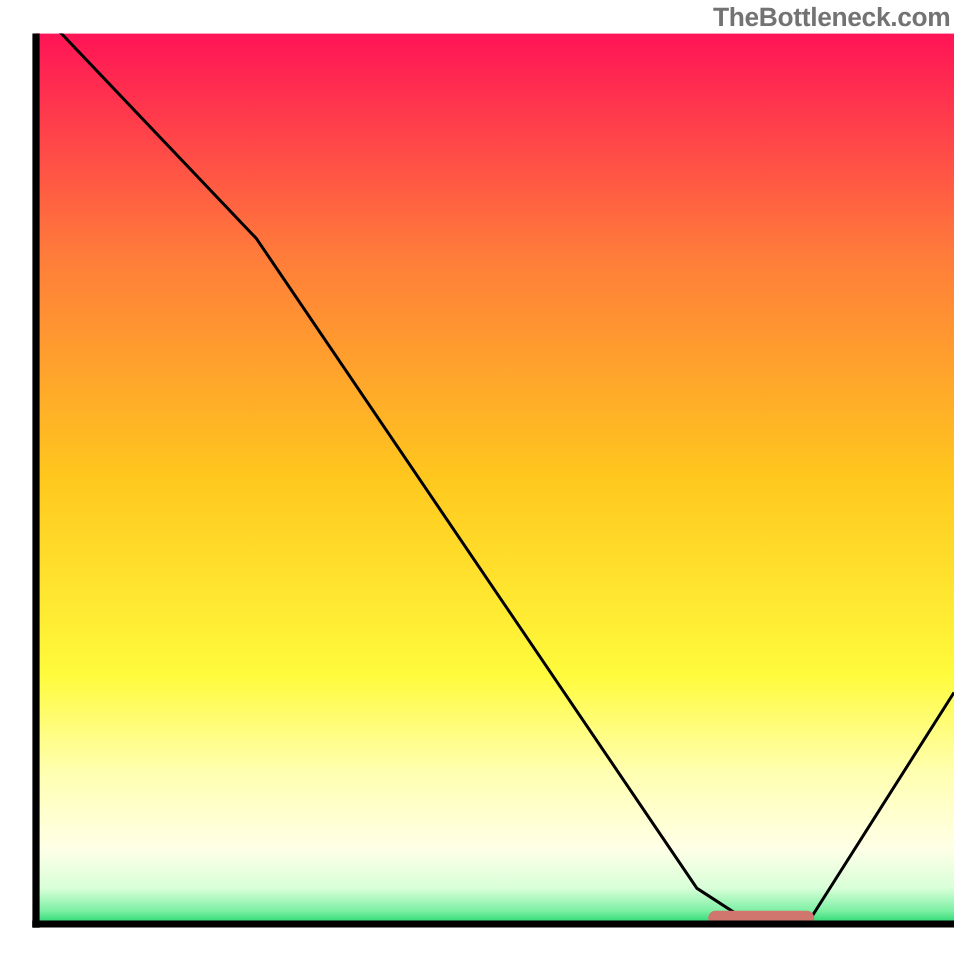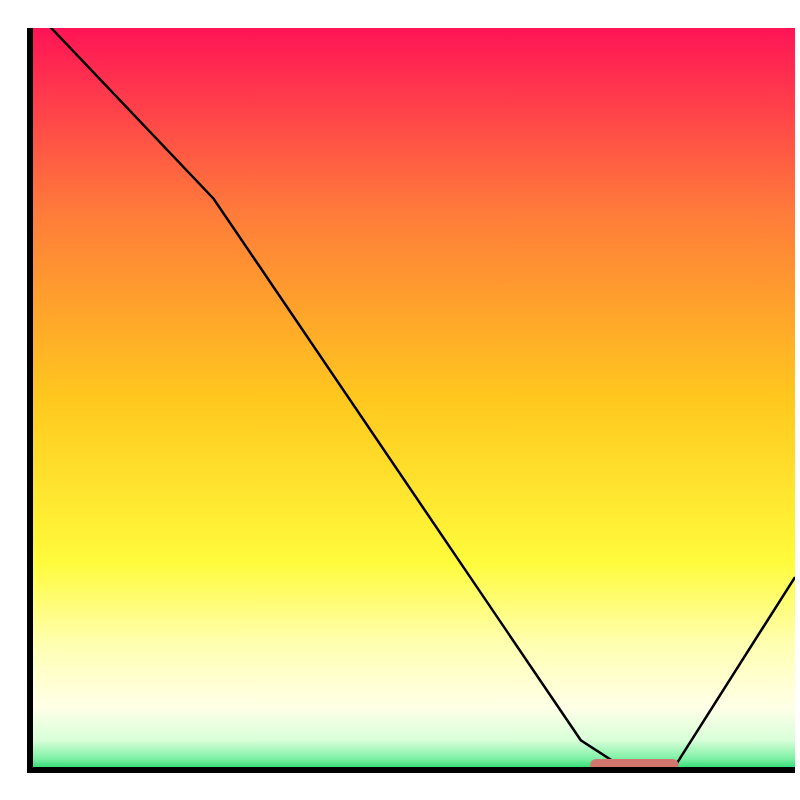--- a/index.html
+++ b/index.html
@@ -25,20 +25,21 @@
     letter-spacing: -0.3px;
   }
   svg {
     display: block;
   }
 </style>
 </head>
 <body>
 <div class="container">
 
+<div class="watermark">TheBottleneck.com</div>
 
 <svg id="chart-svg" width="800" height="800" viewBox="0 0 800 800">
   <defs>
     <linearGradient id="bg-grad" x1="0" y1="0" x2="0" y2="1">
           <stop offset="0%" stop-color="#ff1456"></stop>
           <stop offset="25%" stop-color="#ff7c3a"></stop>
           <stop offset="50%" stop-color="#ffc81e"></stop>
           <stop offset="72%" stop-color="#fffb3c"></stop>
           <stop offset="83%" stop-color="#ffffb1"></stop>
           <stop offset="91.5%" stop-color="#ffffe7"></stop>

